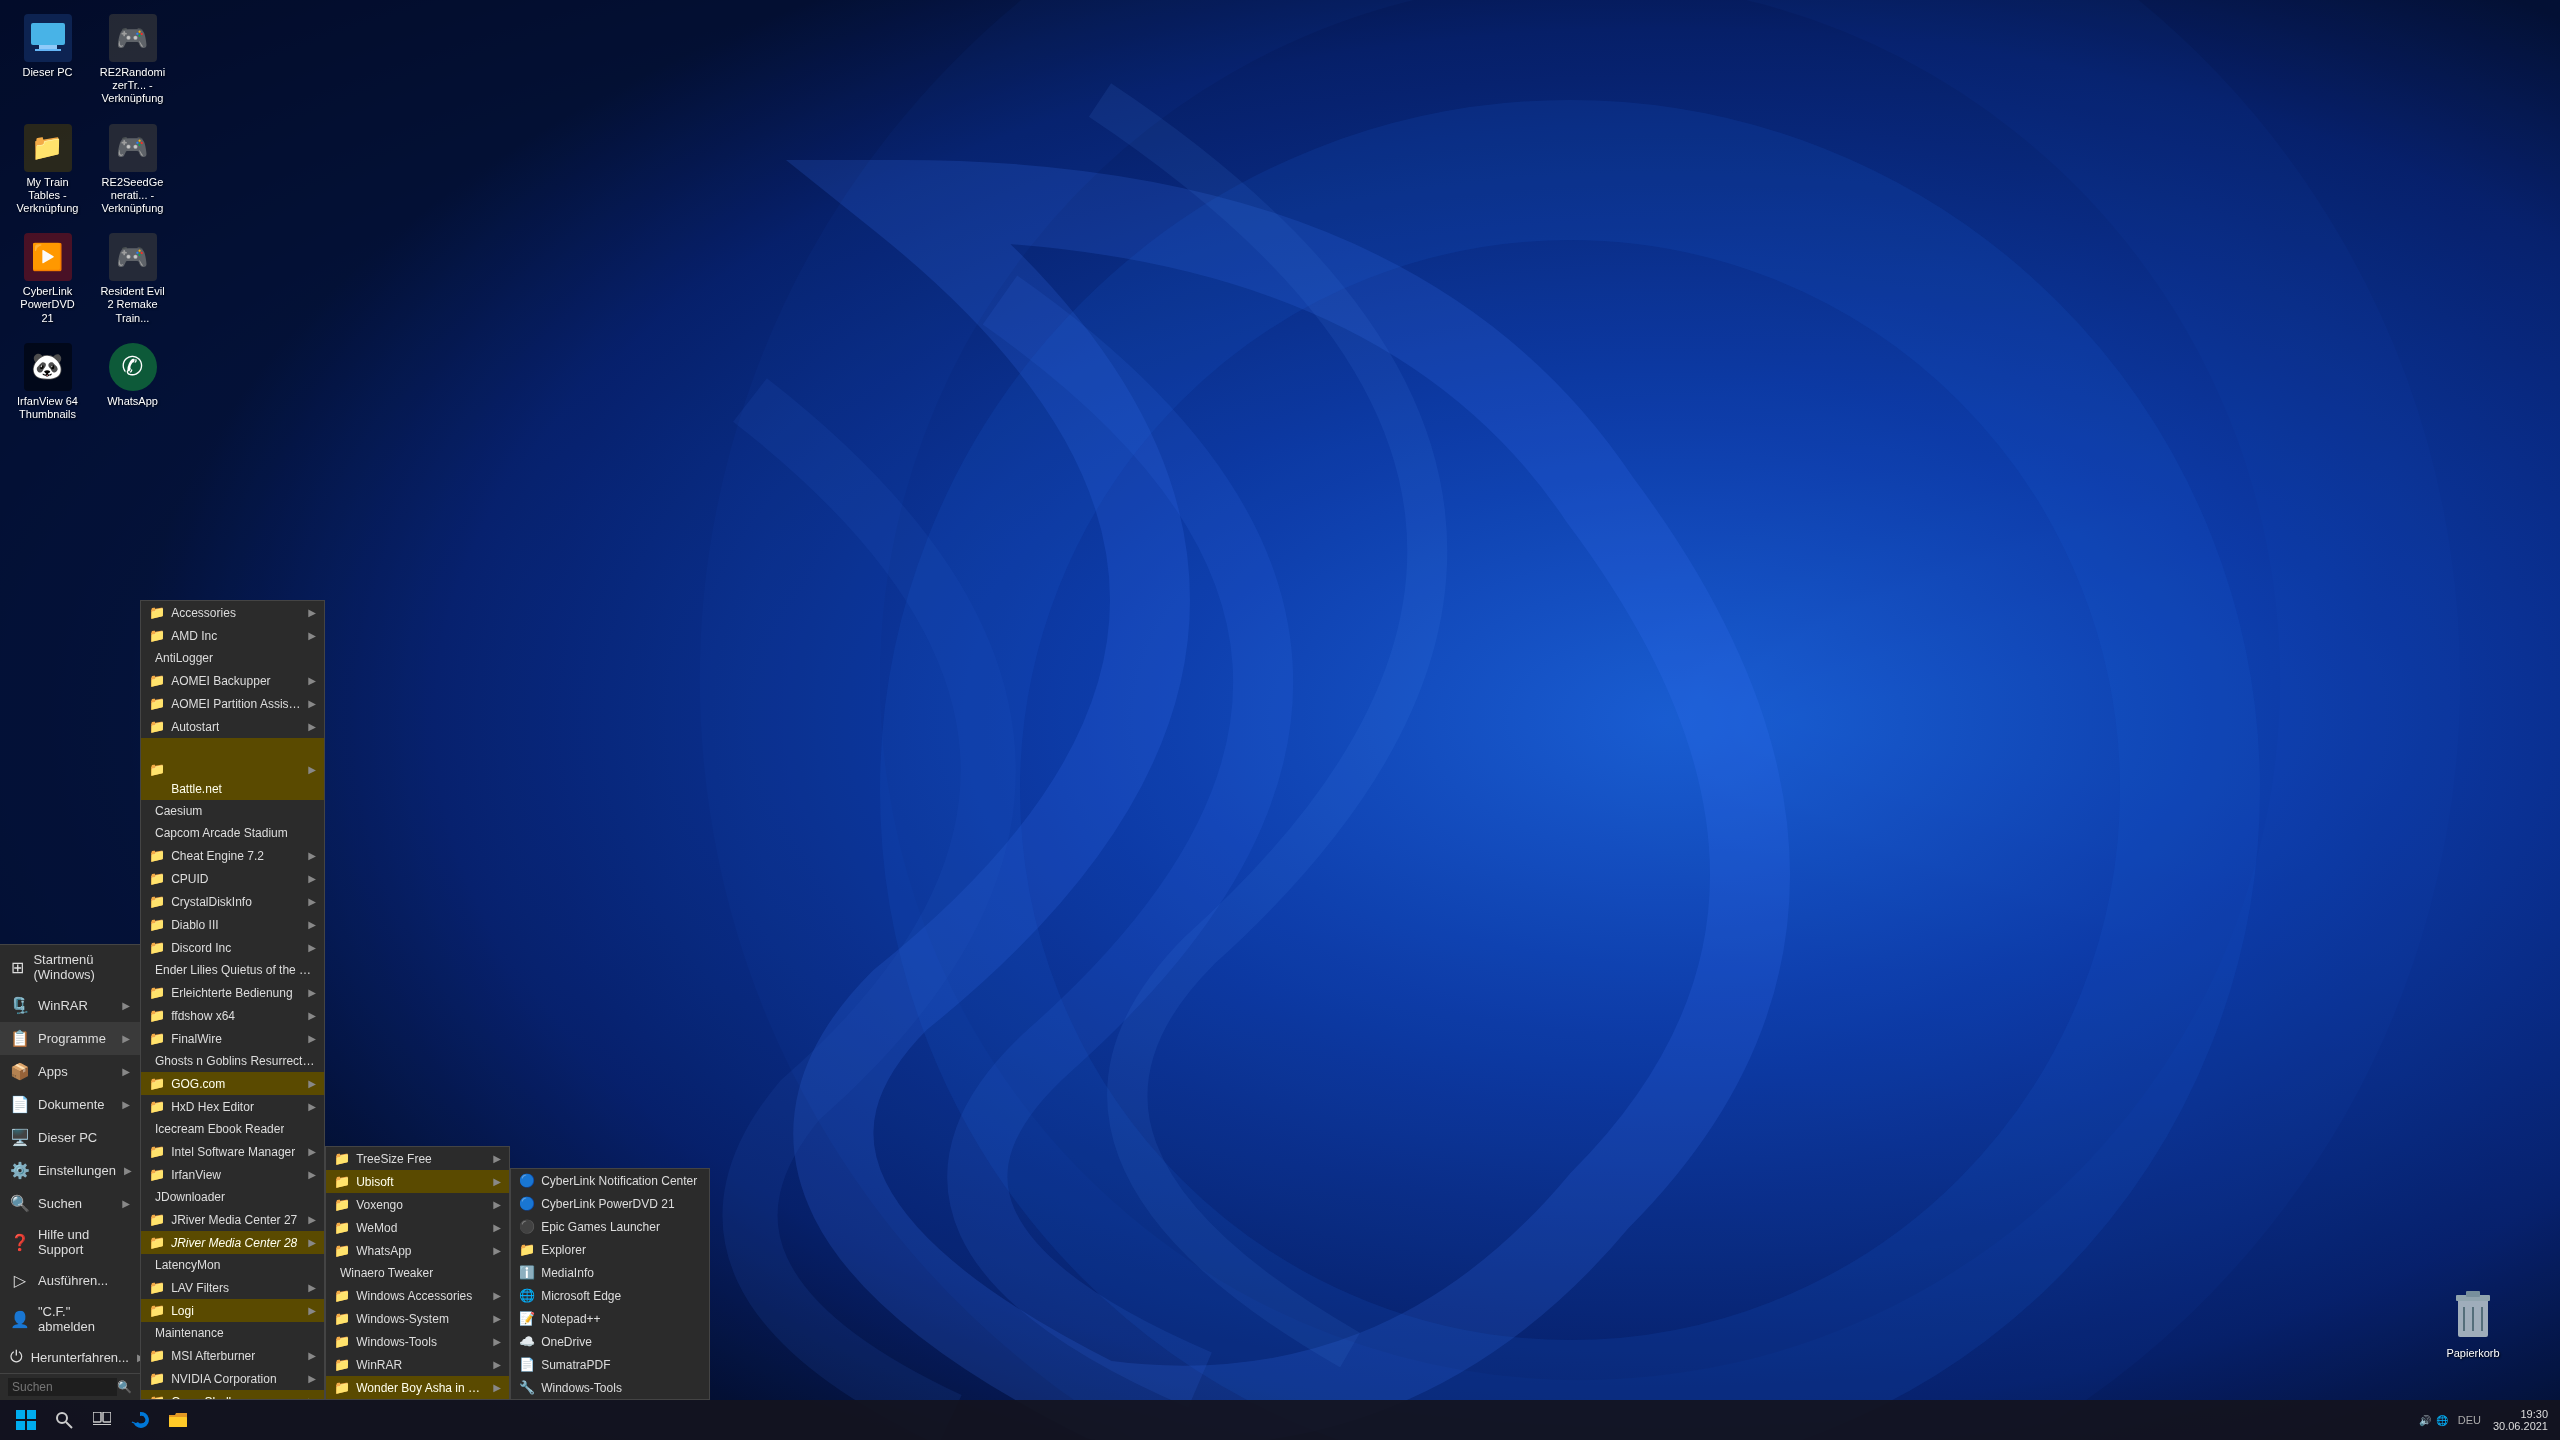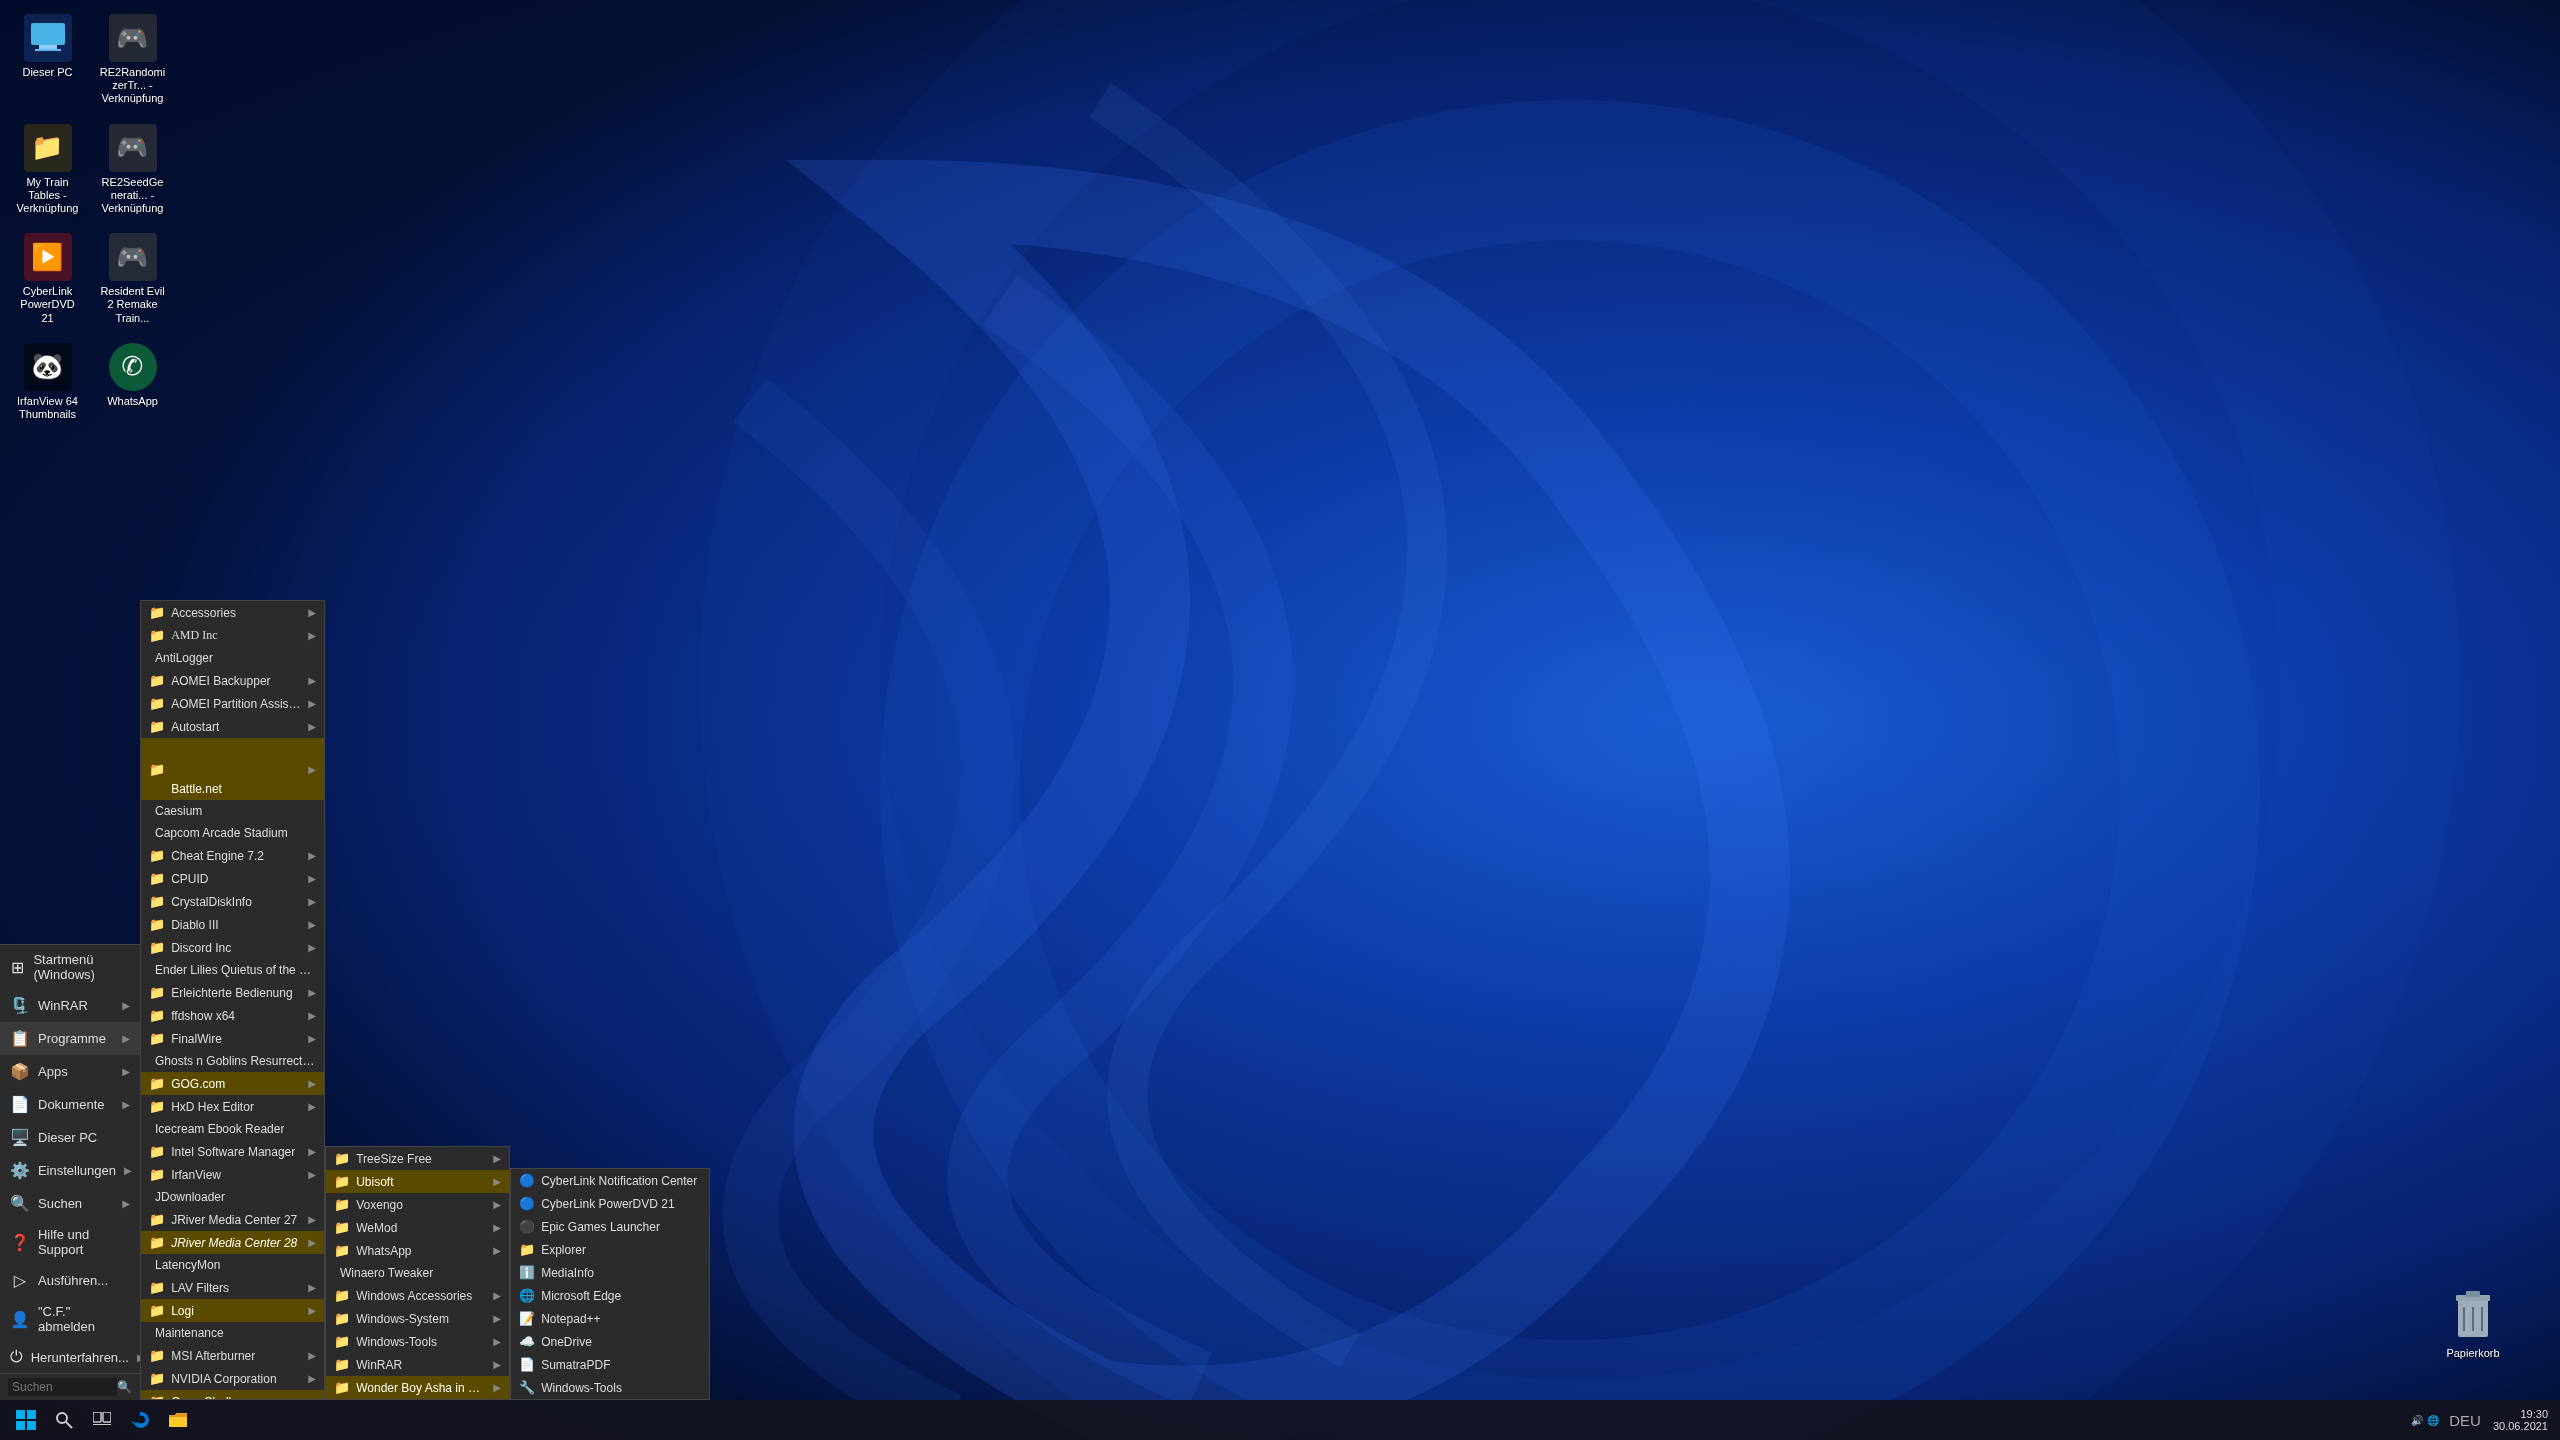--- a/index.html
+++ b/index.html
@@ -363,21 +363,21 @@
 </div>
 
 <div class="programs-menu" id="programs-menu-list">
 <div class="prog-item">
       <span class="folder-icon" style="color: rgb(212, 160, 32);">📁</span>
       <span style="overflow: hidden; text-overflow: ellipsis; white-space: nowrap;">Accessories</span>
       <span class="arrow">▶</span>
     </div>
     <div class="prog-item">
       <span class="folder-icon" style="color: rgb(212, 160, 32);">📁</span>
-      <span style="overflow: hidden; text-overflow: ellipsis; white-space: nowrap; font-family: Liberation Serif, serif;">AMD Inc</span>
+      <span style="overflow: hidden; text-overflow: ellipsis; white-space: nowrap;">AMD Inc</span>
       <span class="arrow">▶</span>
     </div>
     <div class="prog-item">
       <span class="folder-icon" style="color: rgb(212, 160, 32);"></span>
       <span style="overflow: hidden; text-overflow: ellipsis; white-space: nowrap;">AntiLogger</span>
     </div>
     <div class="prog-item">
       <span class="folder-icon" style="color: rgb(212, 160, 32);">📁</span>
       <span style="overflow: hidden; text-overflow: ellipsis; white-space: nowrap;">AOMEI Backupper</span>
       <span class="arrow">▶</span>
@@ -665,19 +665,19 @@
       <path d="M 1 4 L 7 4 L 8 2 L 19 2 L 19 16 L 1 16 Z" fill="#f9a825" opacity="0.9"></path>
       <rect x="1" y="6" width="18" height="10" rx="1" fill="#ffca28"></rect>
     </svg>
   </div>
 
   <div class="taskbar-right">
     <div class="tray-icons">
       <span style="font-size:10px;color:#aaa;padding:0 1px">🔊</span>
       <span style="font-size:10px;color:#aaa;padding:0 1px">🌐</span>
     </div>
-    <span style="font-size:15px;color:#aaa;padding:0 4px;">DEU</span>
+    <span style="font-size:11px;color:#aaa;padding:0 4px;">DEU</span>
     <div class="taskbar-clock">
       <span>19:30</span>
       <span>30.06.2021</span>
     </div>
   </div>
 </div>
 
 </body></html>

